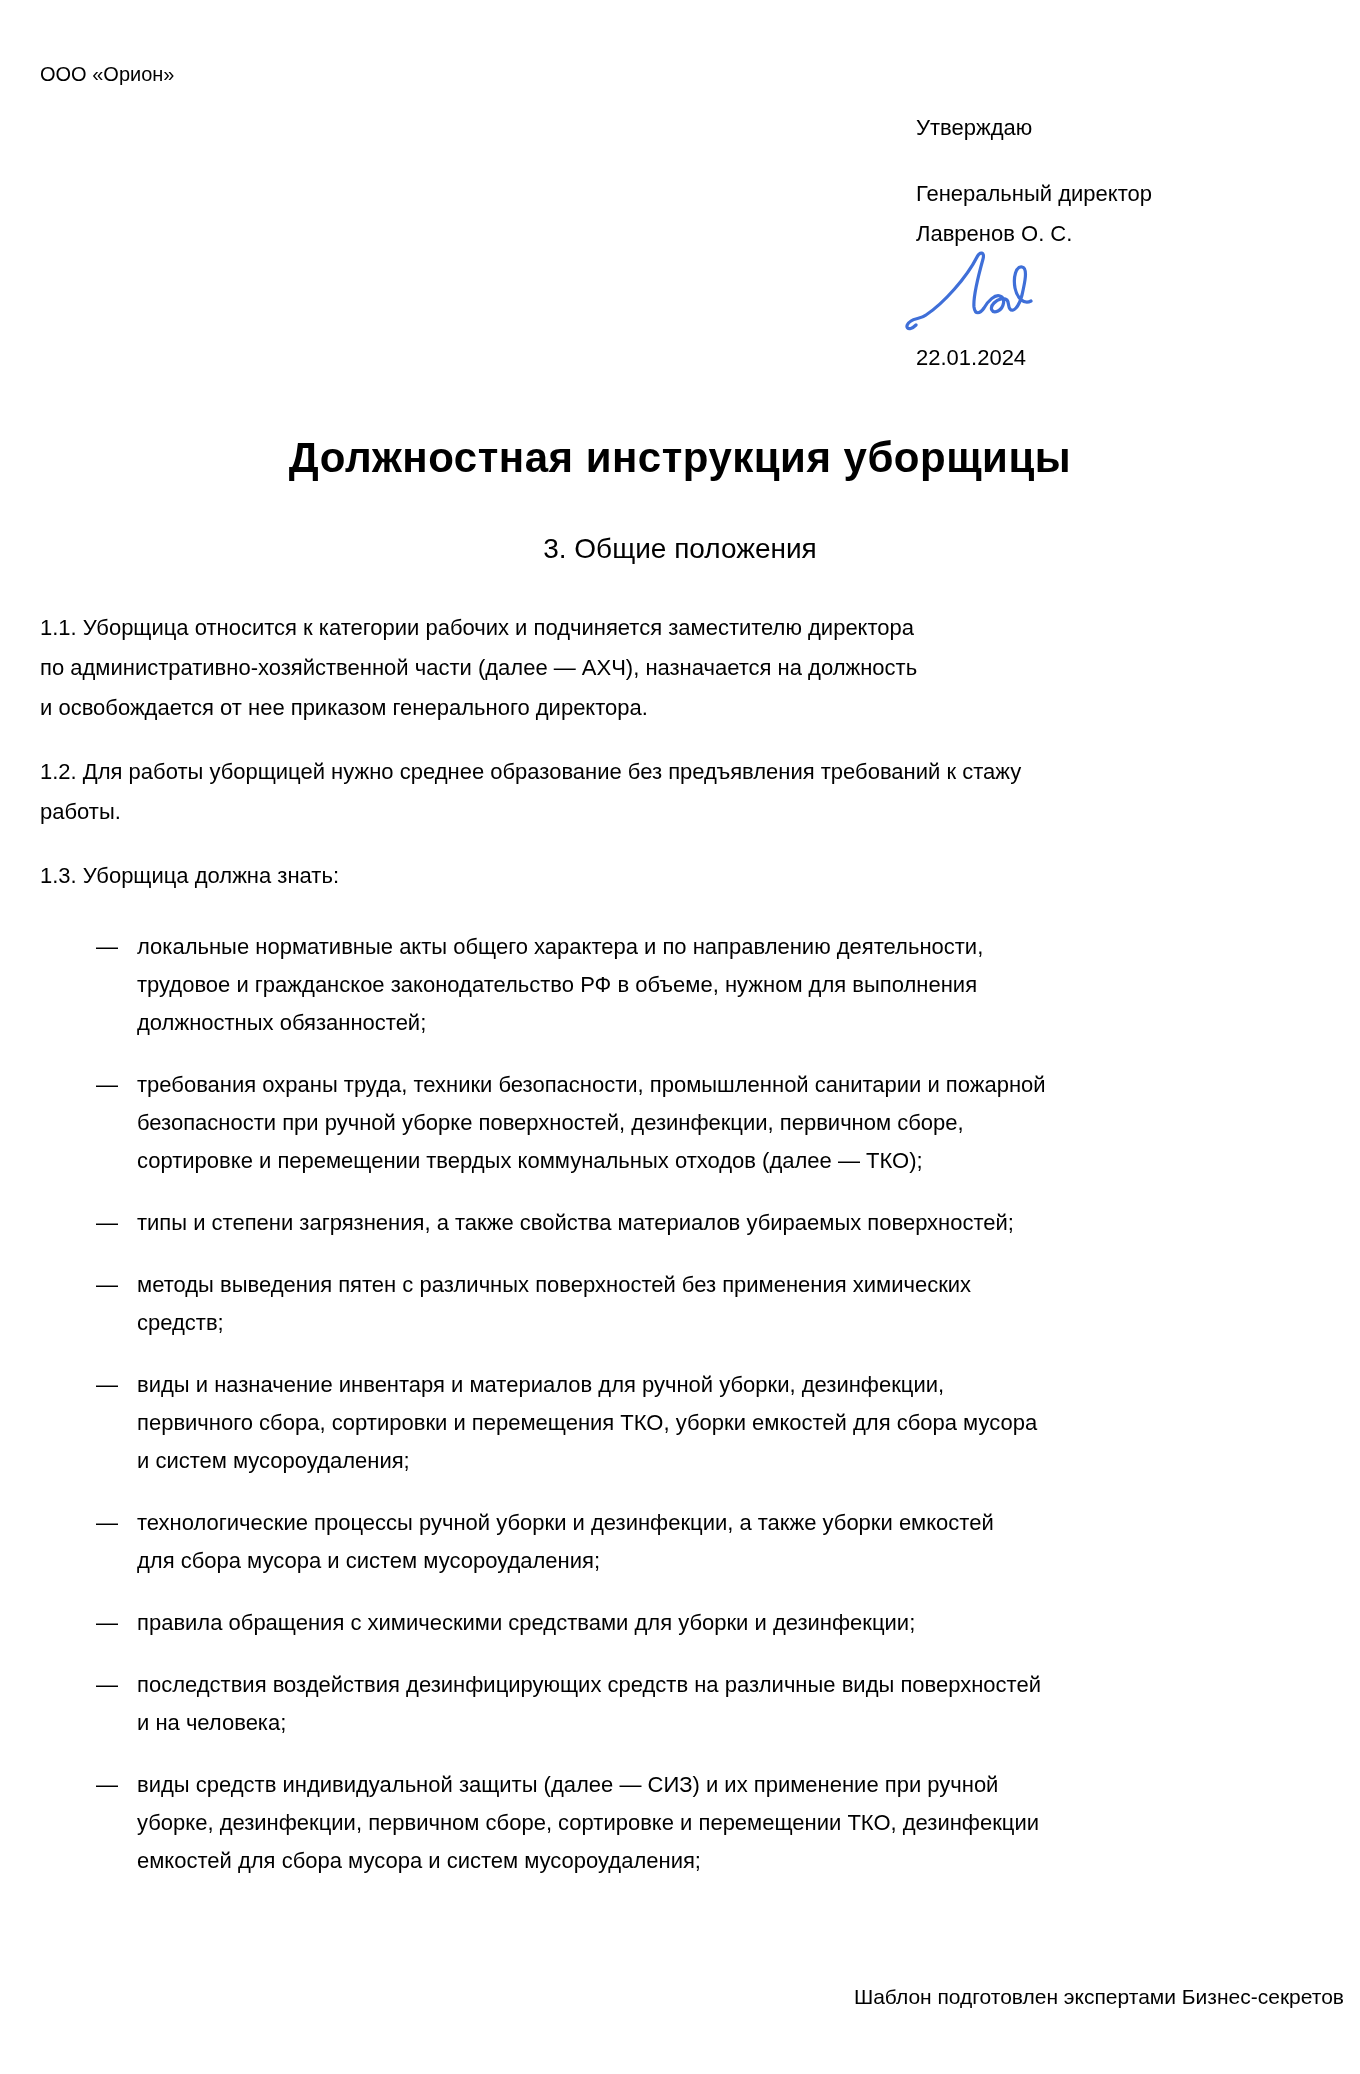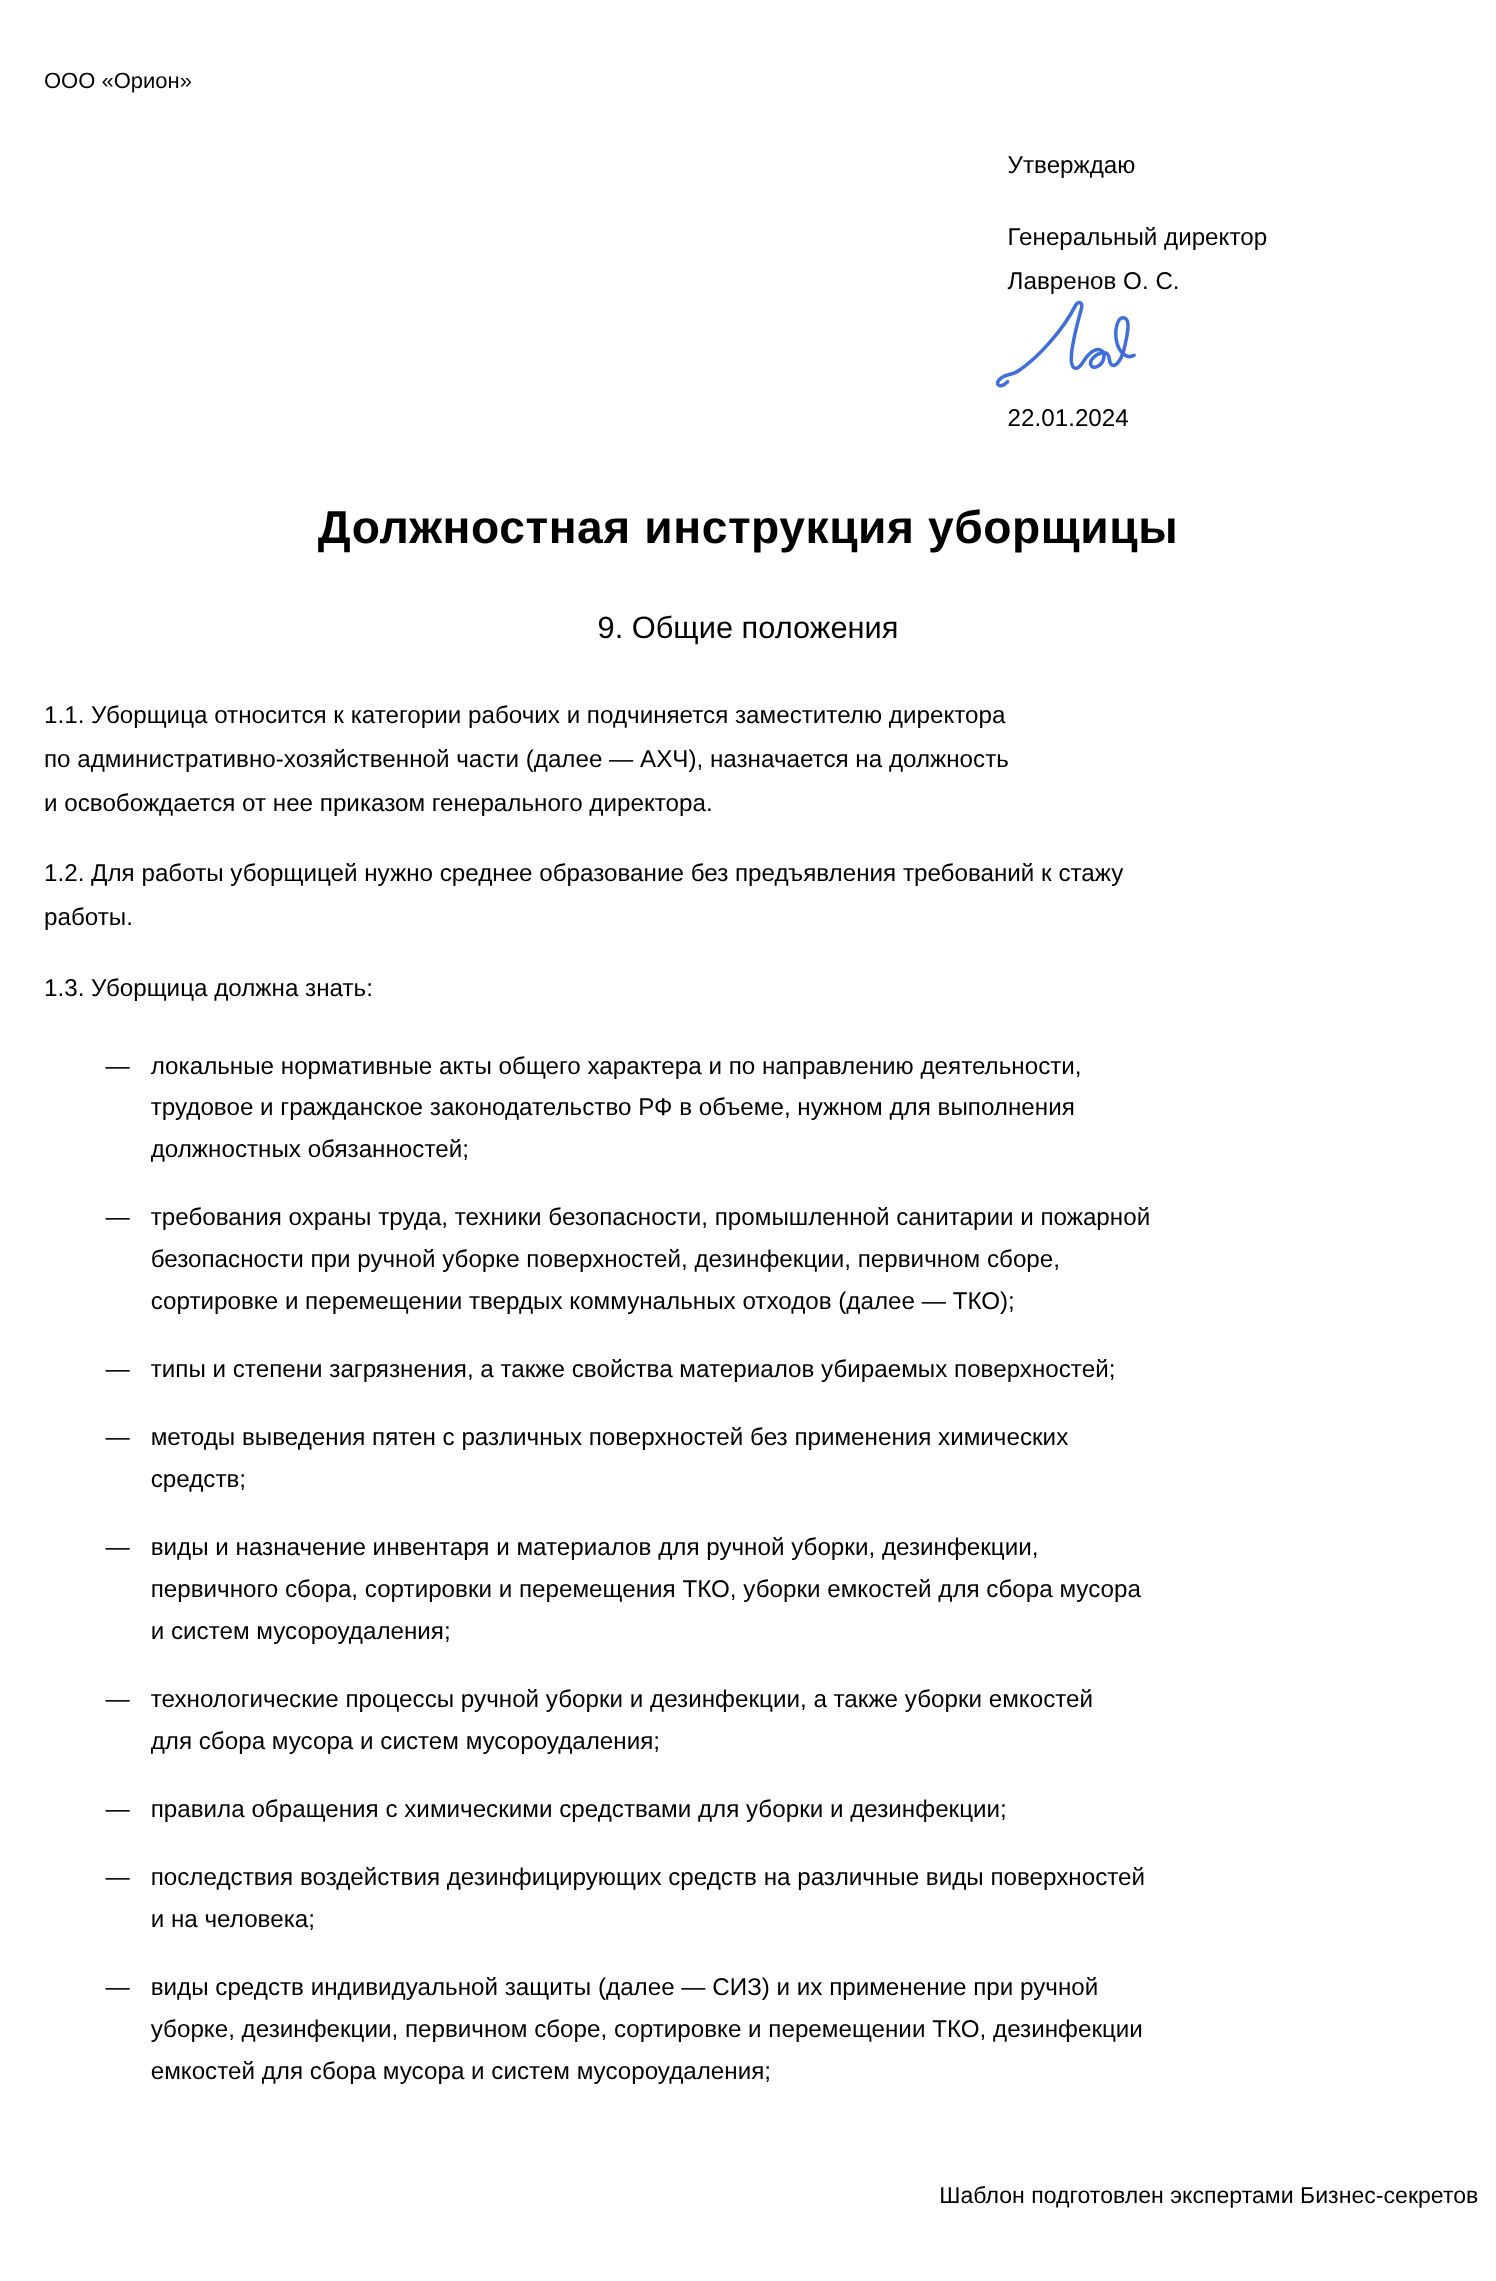--- a/index.html
+++ b/index.html
@@ -15,21 +15,21 @@
   .page { padding: 0 40px; }
 
   .company {
     padding-top: 60px;
     font-size: 20px;
     line-height: 28px;
   }
 
   .approval {
     margin-left: 876px; 
-    margin-top: 42px;
+    margin-top: 20px;
     font-size: 22px;
     line-height: 40px;
   }
   .approval .role-block { margin-top: 26px; }
   .signature-wrap { margin: -4px 0 0 -14px; height: 86px; }
   .signature-wrap svg { display: block; }
   .approval .date { margin-top: 2px; }
 
   h1.doc-title {
     font-size: 42px;
@@ -113,21 +113,21 @@
                  c 3 -13 6 -27 0 -28
                  c -6 -1 -9 10 -7 21
                  c 2 10 9 17 16 13" fill="none" stroke="#3f6fd8" stroke-width="3.2" stroke-linecap="round" stroke-linejoin="round"></path>
       </svg>
     </div>
     <div class="date">22.01.2024</div>
   </div>
 
   <h1 class="doc-title">Должностная инструкция уборщицы</h1>
 
-  <h2 class="section-heading">9. Общие положения</h2>
+  <h2 class="section-heading">3. Общие положения</h2>
 
   <div class="body-text">
     <p class="first">1.1. Уборщица относится к категории рабочих и подчиняется заместителю директора
 по административно-хозяйственной части (далее — АХЧ), назначается на должность
 и освобождается от нее приказом генерального директора.</p>
     <p>1.2. Для работы уборщицей нужно среднее образование без предъявления требований к стажу
 работы.</p>
     <p>1.3. Уборщица должна знать:</p>
 
     <ul class="knowledge-list">

